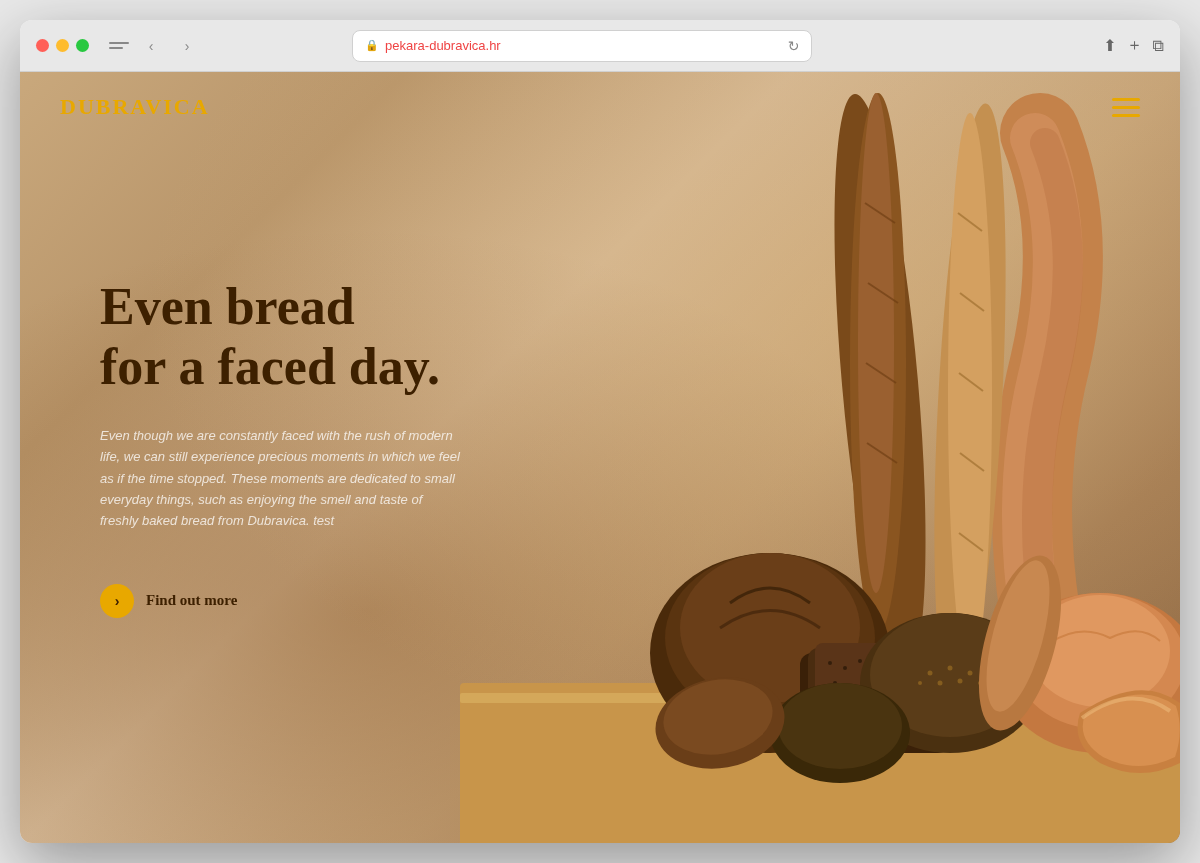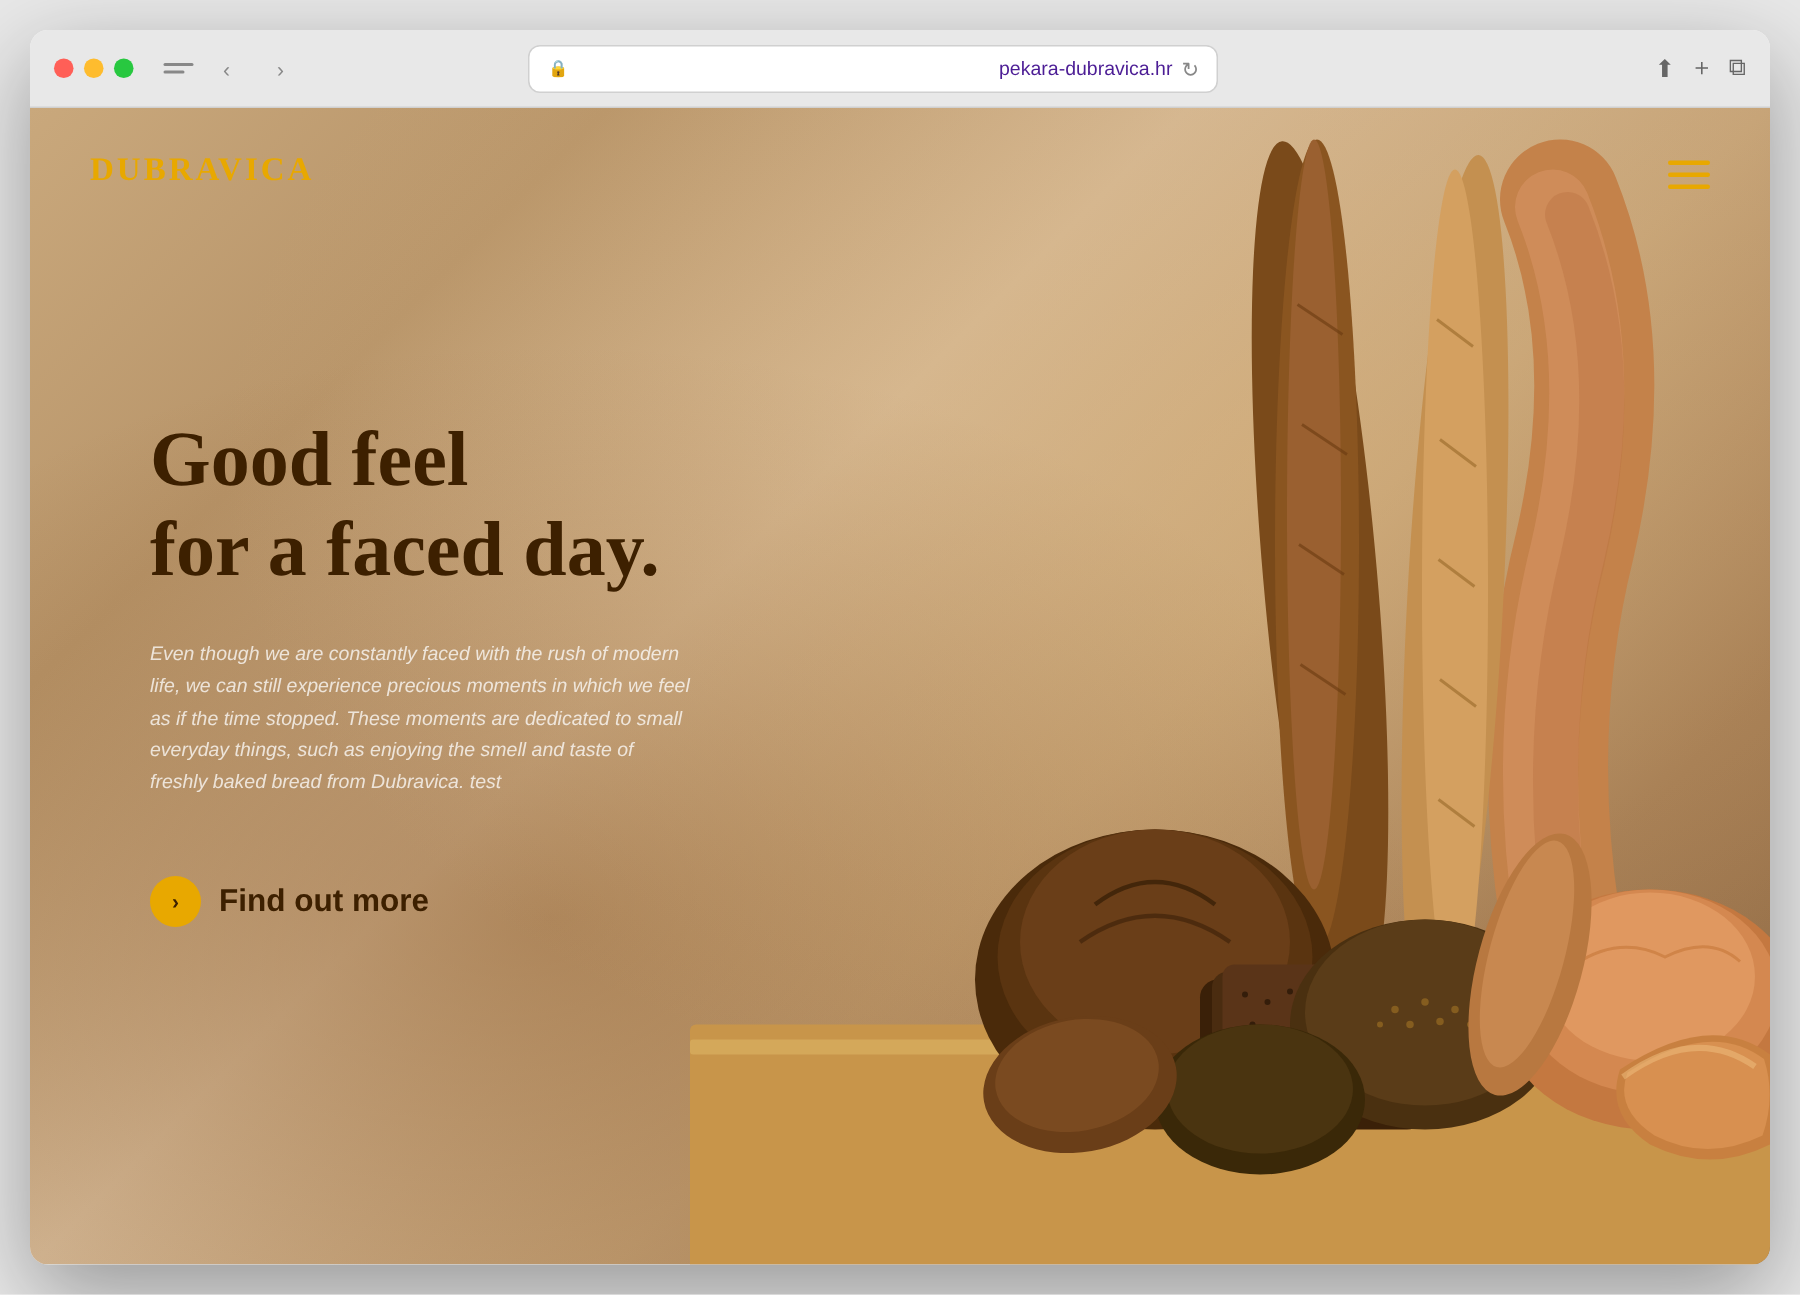--- a/index.html
+++ b/index.html
@@ -103,23 +103,23 @@
       border: 1px solid #d0d0d0;
     }
 
     .lock-icon {
       color: #888;
       font-size: 11px;
     }
 
     .address-text {
       font-size: 13px;
-      color: #4c1d95;
+      color: #ef4444;
       flex: 1;
-      text-align: right;
+      text-align: left;
     }
 
     .reload-btn {
       color: #888;
       font-size: 14px;
     }
 
     .browser-actions {
       display: flex;
       align-items: center;
@@ -163,21 +163,21 @@
     }
 
     
     .nav-bar {
       position: absolute;
       top: 0;
       left: 0;
       right: 0;
       height: 70px;
       display: flex;
-      align-items: flex-end;
+      align-items: center;
       padding: 16px 40px;
       z-index: 10;
     }
 
     .logo {
       font-size: 22px;
       font-weight: 900;
       color: #e8a800;
       letter-spacing: 2px;
       text-transform: uppercase;
@@ -238,24 +238,24 @@
       display: flex;
       align-items: center;
       justify-content: center;
       color: #3d2000;
       font-size: 14px;
       font-weight: bold;
       flex-shrink: 0;
     }
 
     .cta-text {
-      font-size: 21px;
+      font-size: 15px;
       font-weight: 600;
       color: #3d2000;
-      font-family: Liberation Sans, sans-serif;
+      font-family: Liberation Serif, serif;
     }
 
     
     .bread-container {
       position: absolute;
       right: -20px;
       bottom: -20px;
       width: 740px;
       height: 780px;
     }
@@ -401,21 +401,21 @@
       <div class="logo">Dubravica</div>
       <div class="hamburger-menu">
         <span></span>
         <span></span>
         <span></span>
       </div>
     </nav>
 
     <div class="hero-content">
       <h1 class="hero-headline">
-        <span>Good feel</span><br>
+        <span>Even bread</span><br>
         <span>for a faced day.</span>
       </h1>
 
       <p class="hero-description">Even though we are constantly faced with the rush of modern life, we can still experience precious moments in which we feel as if the time stopped. These moments are dedicated to small everyday things, such as enjoying the smell and taste of freshly baked bread from Dubravica. test</p>
 
       <div class="cta-button">
         <div class="cta-icon">›</div>
         <span class="cta-text">Find out more</span>
       </div>
     </div>

